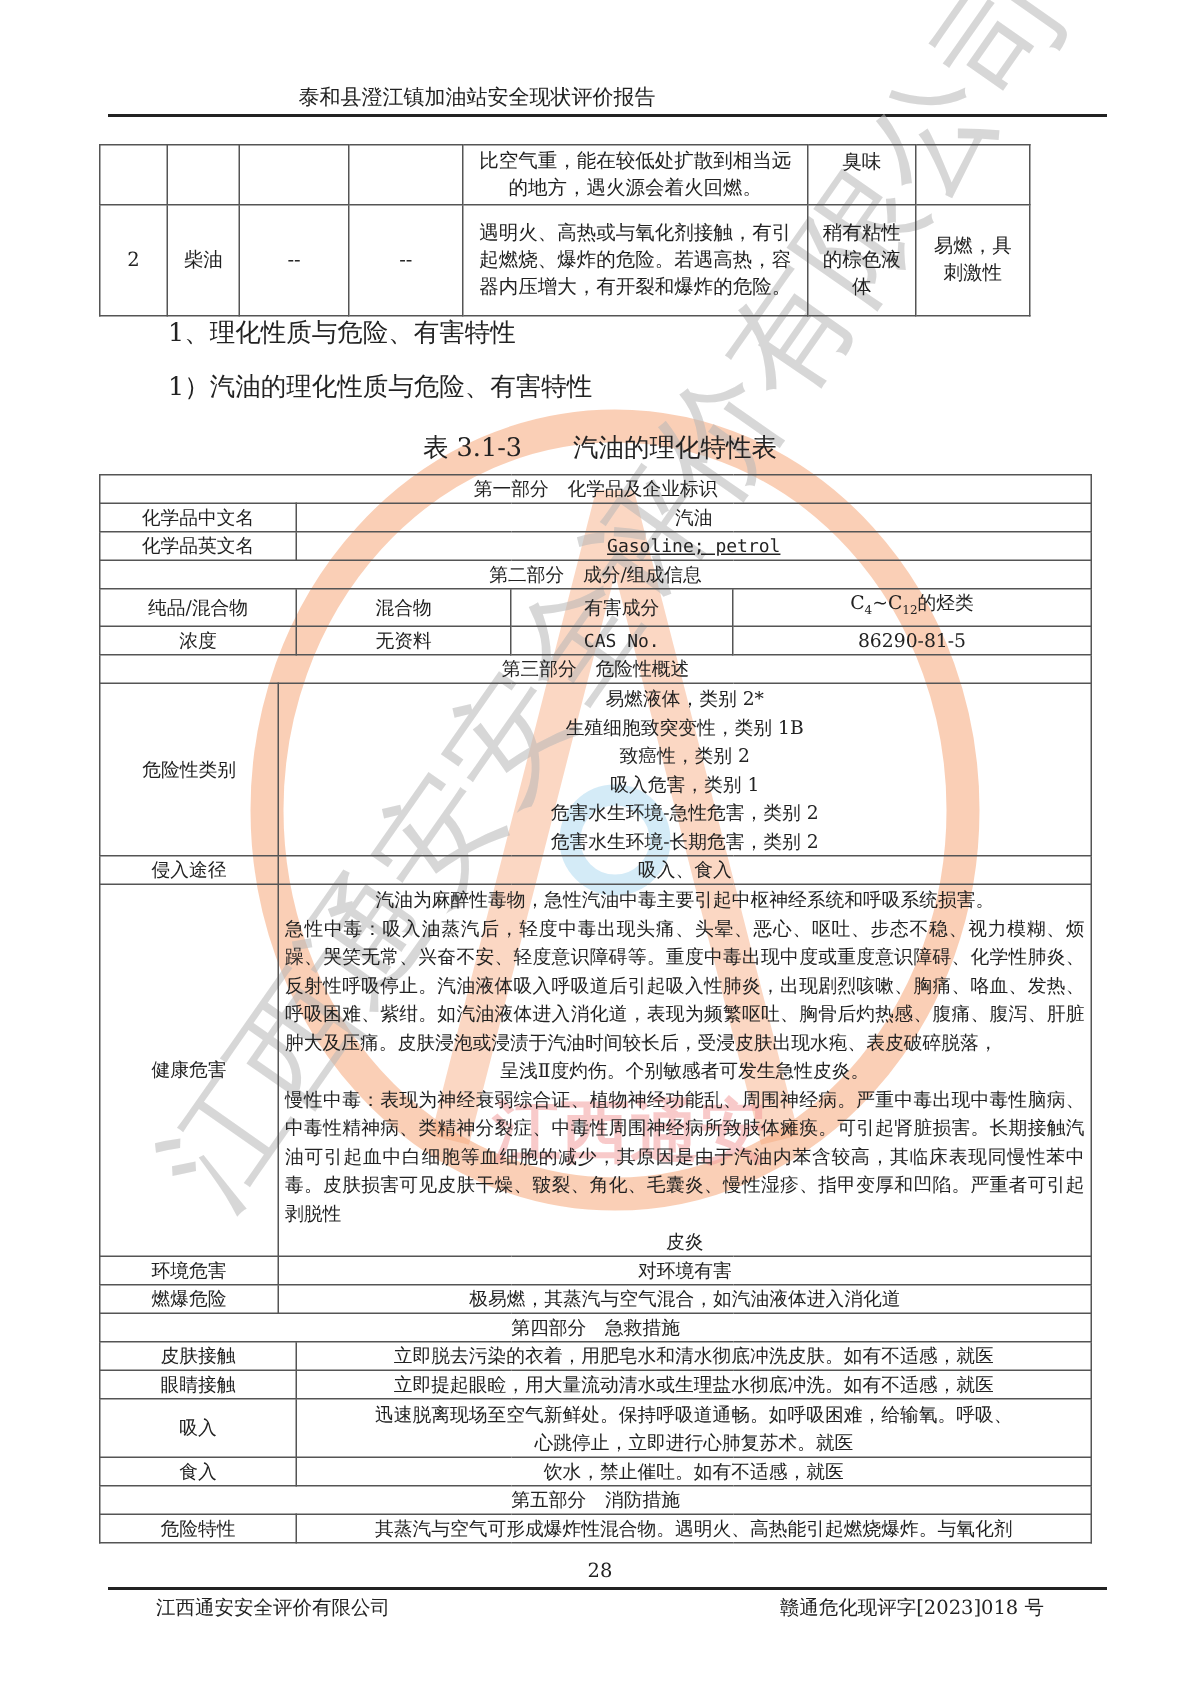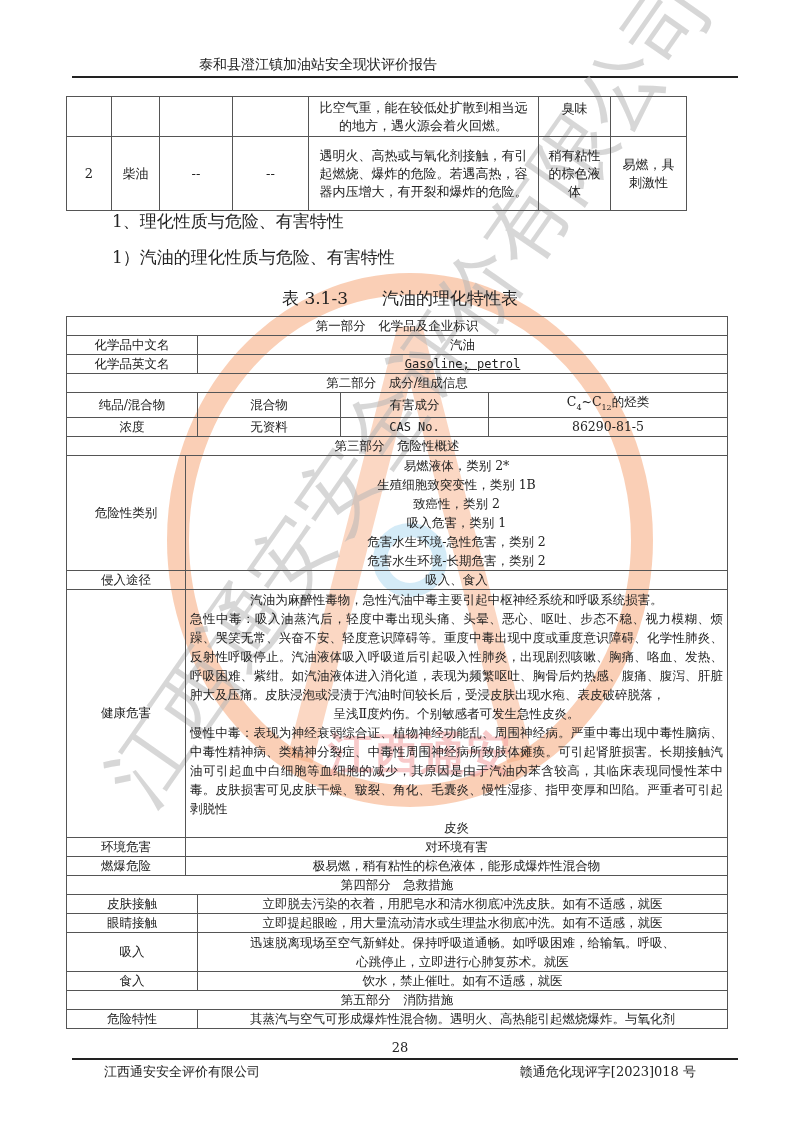--- a/index.html
+++ b/index.html
@@ -146,21 +146,21 @@
       <div>慢性中毒：表现为神经衰弱综合证、植物神经功能乱、周围神经病。严重中毒出现中毒性脑病、中毒性精神病、类精神分裂症、中毒性周围神经病所致肢体瘫痪。可引起肾脏损害。长期接触汽油可引起血中白细胞等血细胞的减少，其原因是由于汽油内苯含较高，其临床表现同慢性苯中毒。皮肤损害可见皮肤干燥、皲裂、角化、毛囊炎、慢性湿疹、指甲变厚和凹陷。严重者可引起剥脱性</div>
       <div class="c">皮炎</div>
     </td>
   </tr>
   <tr>
     <td>环境危害</td>
     <td colspan="4">对环境有害</td>
   </tr>
   <tr>
     <td>燃爆危险</td>
-    <td colspan="4">极易燃，稍有粘性的棕色液体，能形成爆炸性混合物</td>
+    <td colspan="4">极易燃，其蒸汽与空气混合，如汽油液体进入消化道</td>
   </tr>
 
   <tr>
         <td colspan="5">第四部分　急救措施</td>
       </tr>
   <tr>
     <td colspan="2">皮肤接触</td>
     <td colspan="3">立即脱去污染的衣着，用肥皂水和清水彻底冲洗皮肤。如有不适感，就医</td>
   </tr>
   <tr>

